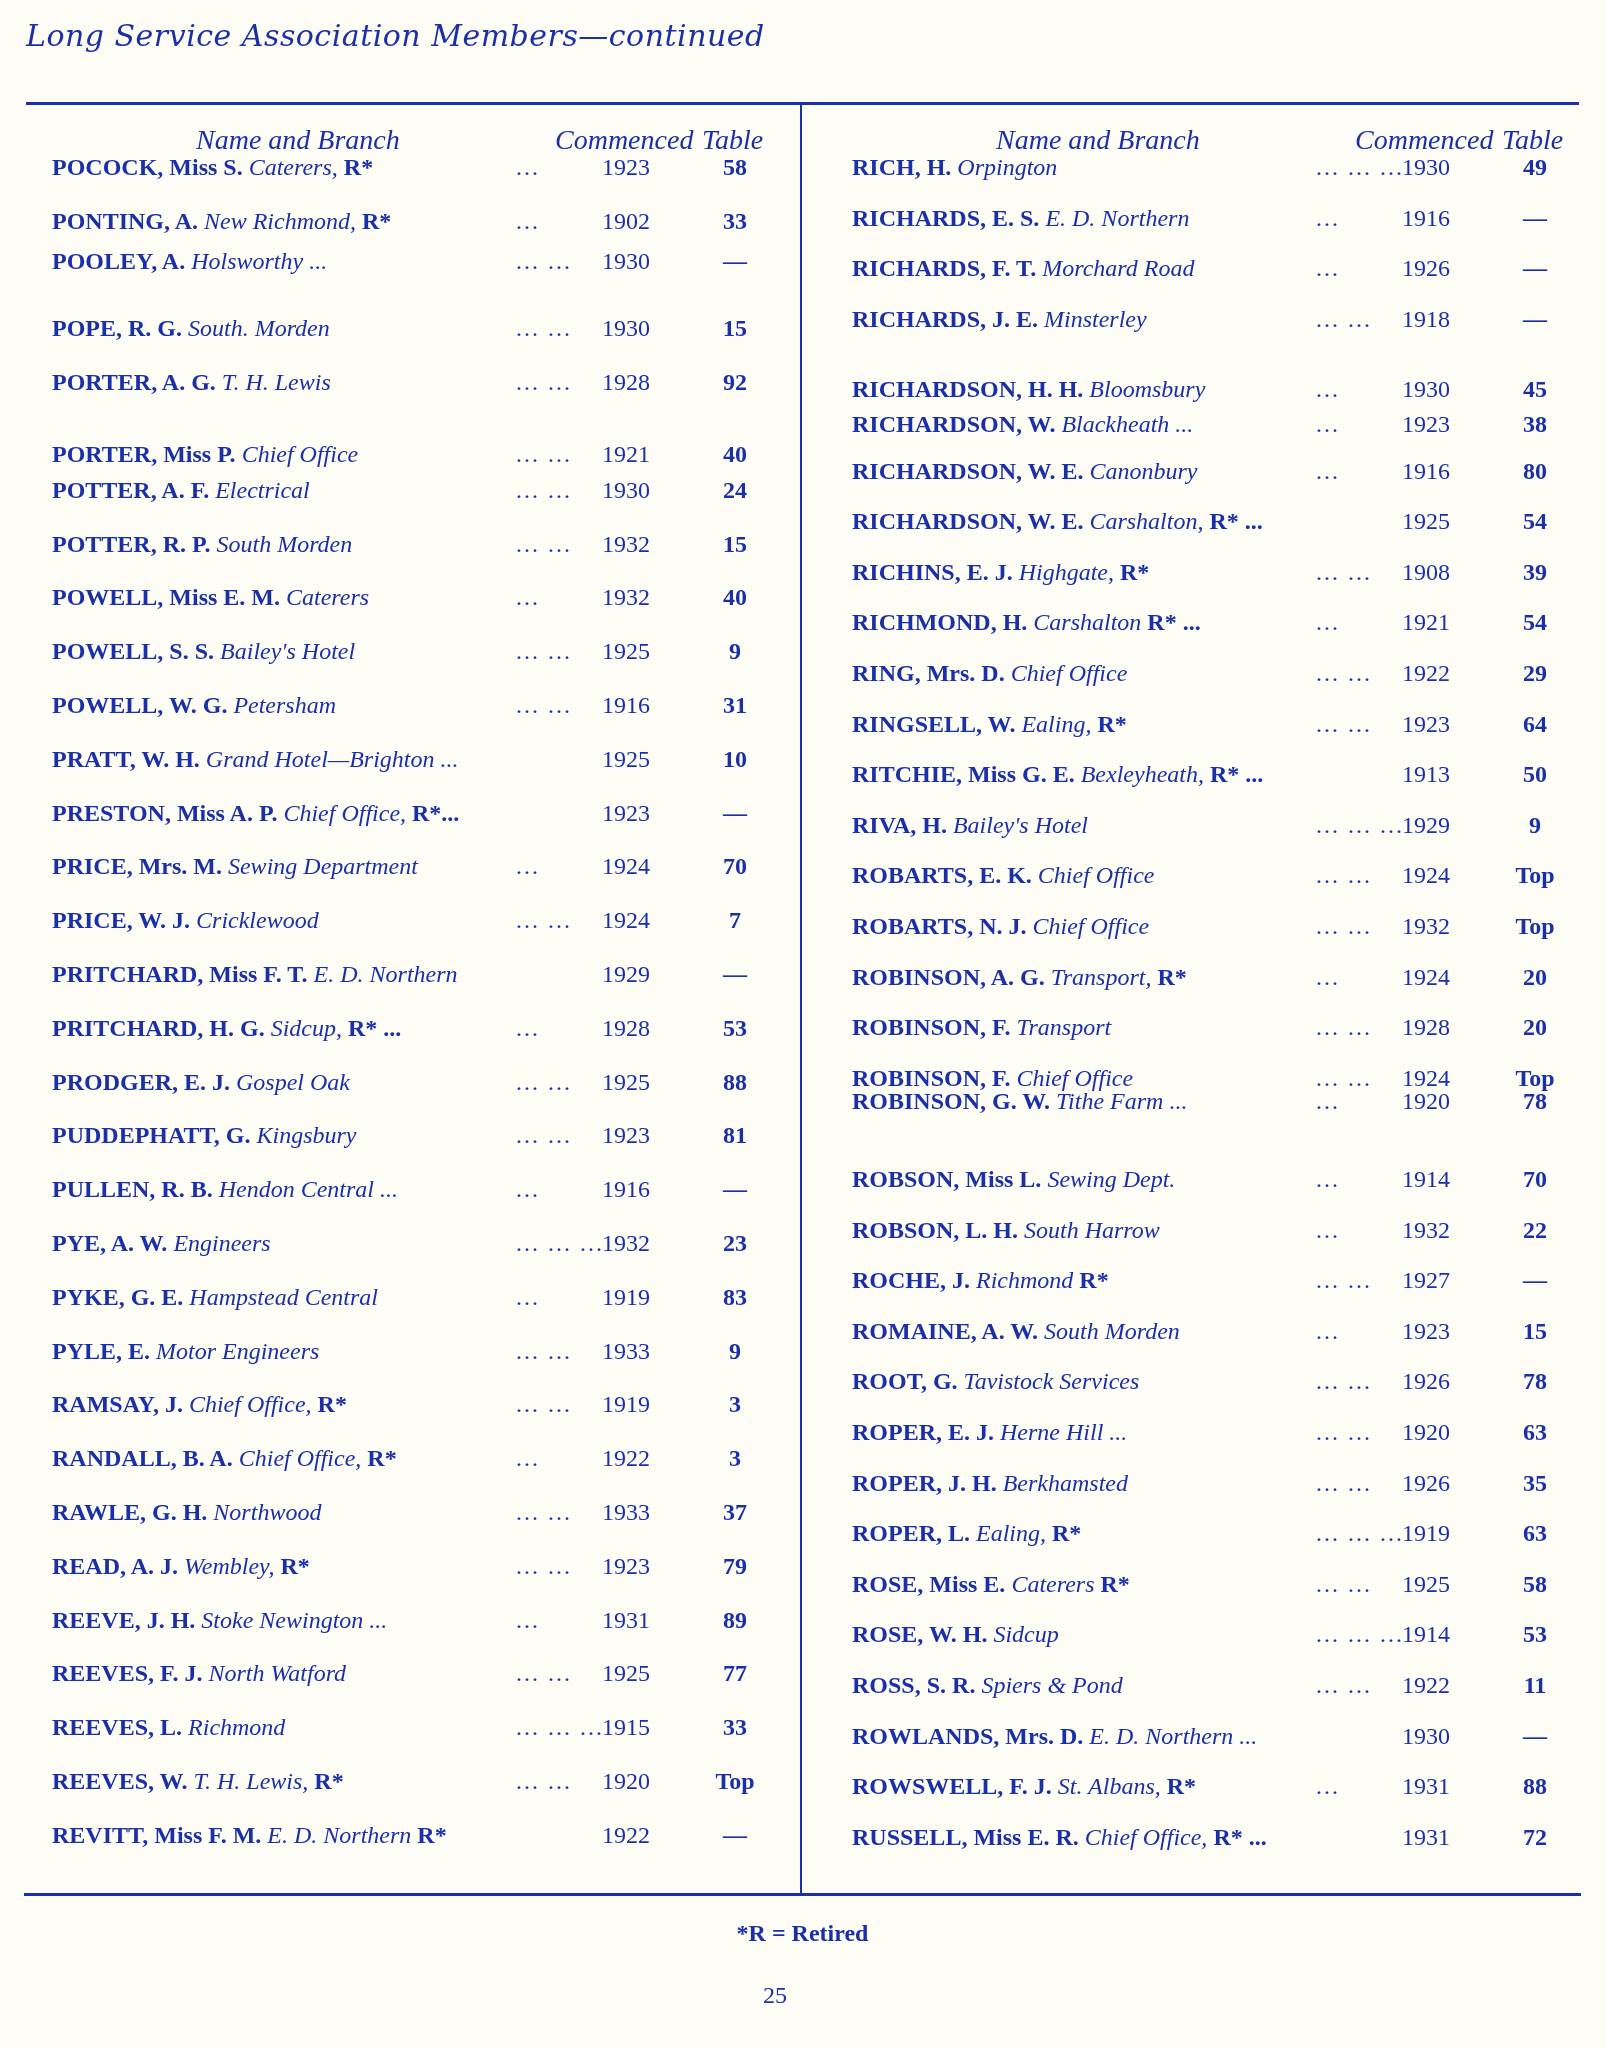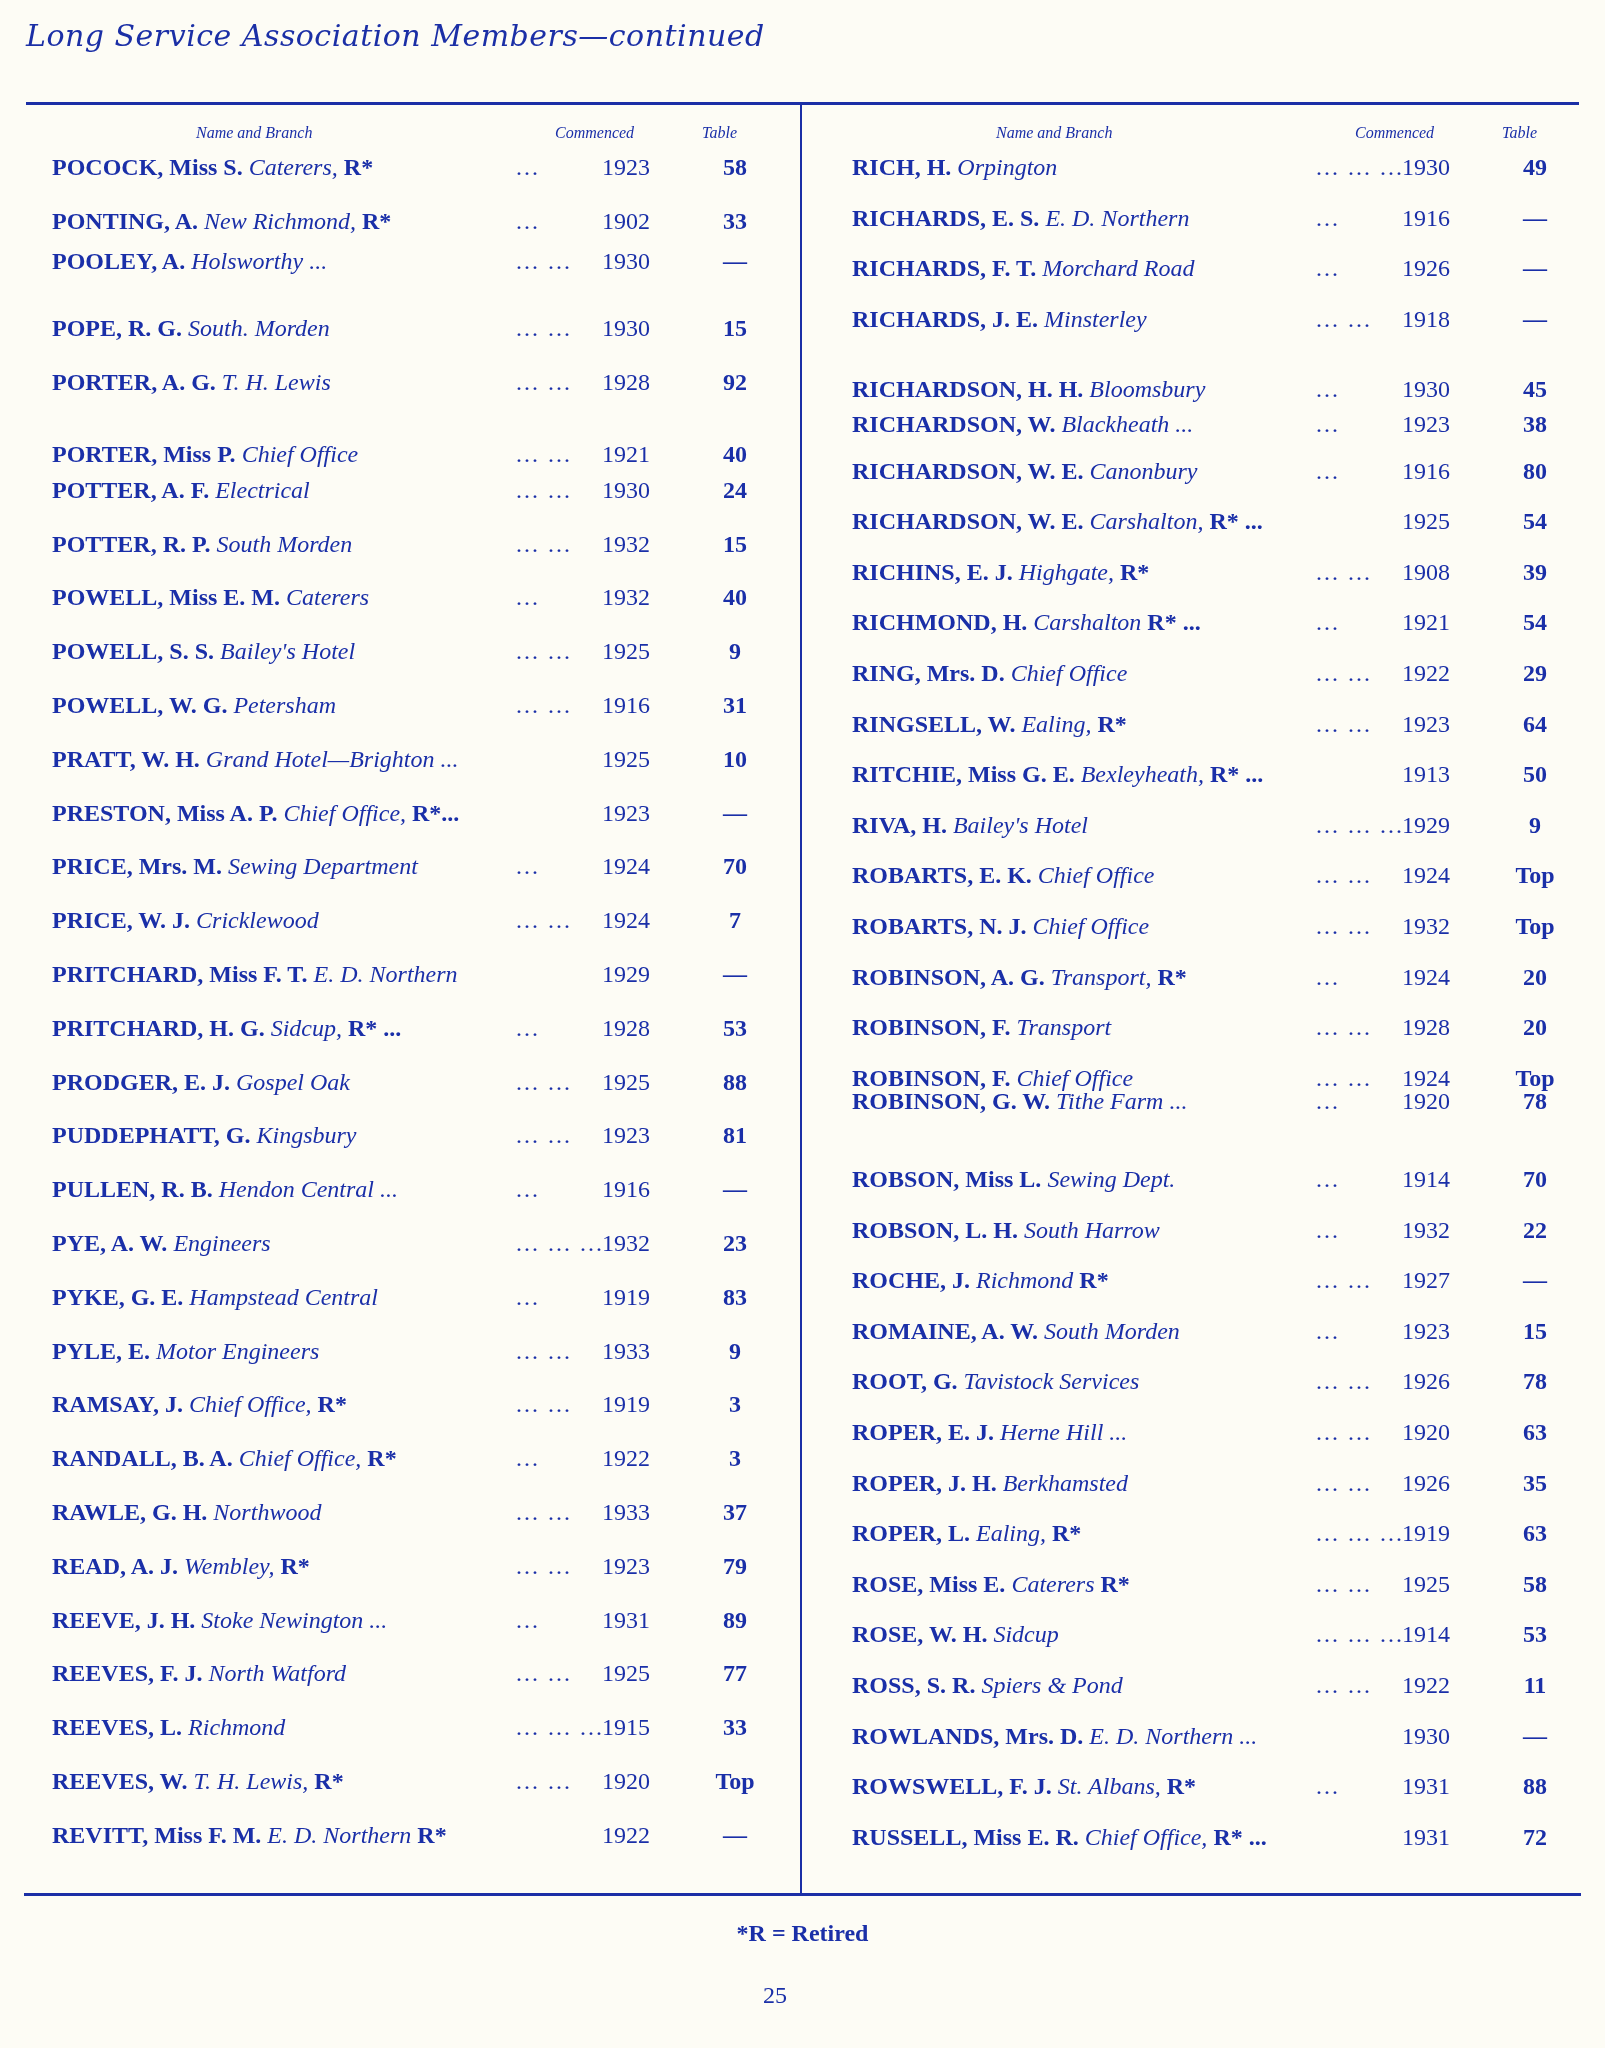--- a/index.html
+++ b/index.html
@@ -31,21 +31,21 @@
     position: absolute; left: 800px; top: 104px; width: 2px; height: 1790px;
     background: #1b2fa6;
   }
   .col {
     position: absolute; top: 124px; width: 760px;
   }
   .col.left { left: 0; }
   .col.right { left: 800px; }
   .col-head {
     position: relative; height: 34px;
-    font-style: italic; font-size: 16px;
+    font-style: italic; font-size: 28px;
   }
   .col-head .h-name { position: absolute; left: 196px; top: 0; }
   .col-head .h-comm { position: absolute; left: 555px; top: 0; }
   .col-head .h-table { position: absolute; left: 702px; top: 0; }
   .rows { position: relative; }
   .row {
     position: absolute; left: 0; width: 780px; height: 36px;
     font-size: 24px; white-space: nowrap;
   }
   .row .name { position: absolute; left: 52px; font-weight: bold; }

